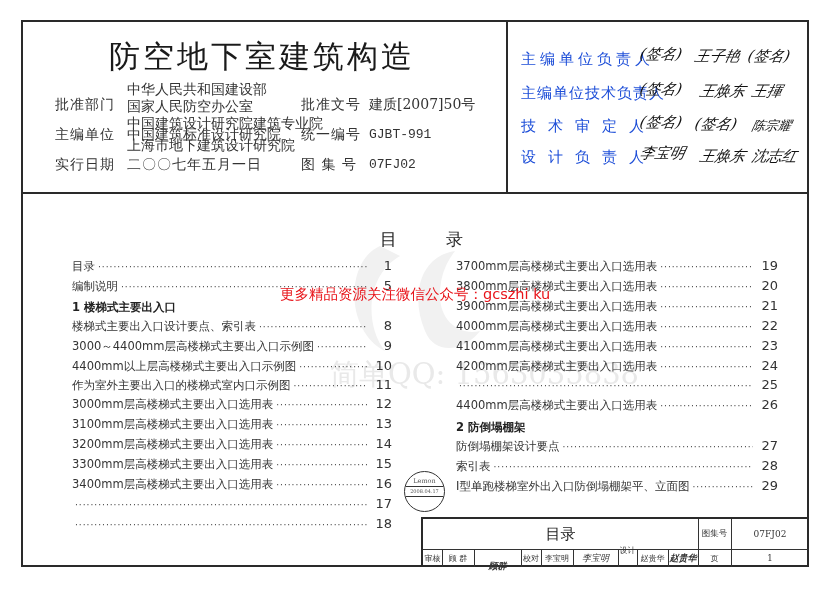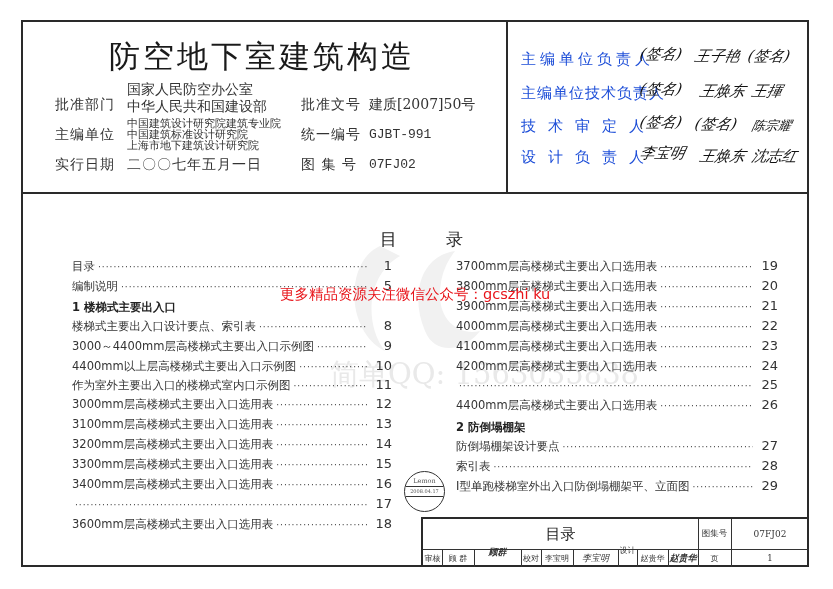--- a/index.html
+++ b/index.html
@@ -7,21 +7,21 @@
          font-family:"DejaVu Sans", sans-serif; color:#222; }
   .frame { position:absolute; left:21px; top:20px; width:788px; height:547px;
            border:2px solid #2a2a2a; box-sizing:border-box; }
   .hdr-bottom { position:absolute; left:21px; top:192px; width:788px; height:0; border-top:2px solid #2a2a2a; }
   .hdr-divider { position:absolute; left:506px; top:20px; width:0; height:173px; border-left:2px solid #2a2a2a; }
 
   .main-title { position:absolute; left:109px; top:36px; font-family:"DejaVu Serif", serif;
                 font-size:31px; letter-spacing:3px; color:#1a1a1a; }
   .lbl { position:absolute; font-family:"DejaVu Serif", serif; font-size:14px; color:#333; letter-spacing:1px; white-space:nowrap; }
   .val { position:absolute; font-family:"DejaVu Serif", serif; font-size:14px; color:#333; white-space:nowrap; }
-  .val-sm { position:absolute; font-family:"DejaVu Serif", serif; font-size:11px; color:#333; line-height:11px; white-space:nowrap; }
+  .val-sm { position:absolute; font-family:"DejaVu Serif", serif; font-size:14px; color:#333; line-height:11px; white-space:nowrap; }
   .code { font-family:"Liberation Mono", monospace; font-size:13px; }
 
   .resp { position:absolute; left:521px; font-family:"DejaVu Serif", serif; font-size:15px; color:#1d4ed8; letter-spacing:4px; white-space:nowrap; }
   .resp.tight { letter-spacing:1px; }
   .sig { position:absolute; font-family:"DejaVu Serif", serif; font-style:italic; font-size:15px; color:#111; white-space:nowrap; transform:skewX(-12deg); }
 
   .toc-title { position:absolute; top:228px; font-family:"DejaVu Sans", sans-serif; font-size:17px; color:#222; }
   .toc-row { position:absolute; display:flex; align-items:baseline; font-size:11.5px; color:#333; white-space:nowrap; height:18px; }
   .toc-row .t { flex:0 0 auto; }
   .toc-row .dots { flex:1 1 auto; overflow:hidden; color:#444; letter-spacing:1px; font-size:9px; margin:0 3px; }
@@ -46,22 +46,22 @@
 <body>
 
 <div class="frame"></div>
 <div class="hdr-bottom"></div>
 <div class="hdr-divider"></div>
 
 <div class="main-title">防空地下室建筑构造</div>
 
 <div class="lbl" style="left:55px;top:96px;">批准部门</div>
 <div class="val" style="left:127px;top:81px;line-height:17px;">
+  <div>中华人民共和国建设部</div>
   <div>国家人民防空办公室</div>
-  <div>中华人民共和国建设部</div>
 </div>
 
 <div class="lbl" style="left:55px;top:126px;">主编单位</div>
 <div class="val-sm" style="left:127px;top:118px;">
   <div>中国建筑设计研究院建筑专业院</div>
   <div>中国建筑标准设计研究院</div>
   <div>上海市地下建筑设计研究院</div>
 </div>
 
 <div class="lbl" style="left:55px;top:156px;">实行日期</div>
@@ -157,21 +157,20 @@
 <div class="toc-row" style="left:72px;top:476px;width:320px;">
   <span class="t">3400mm层高楼梯式主要出入口选用表</span>
     <span class="dots"></span>
     <span class="p">16</span>
 </div>
 <div class="toc-row" style="left:72px;top:496px;width:320px;">
     <span class="dots"></span>
     <span class="p">17</span>
 </div>
 <div class="toc-row" style="left:72px;top:516px;width:320px;">
-  <span class="t">3600mm层高楼梯式主要出入口选用表</span>
     <span class="dots"></span>
     <span class="p">18</span>
 </div>
 
 <div class="toc-row" style="left:456px;top:258px;width:322px;">
   <span class="t">3700mm层高楼梯式主要出入口选用表</span>
     <span class="dots"></span>
     <span class="p">19</span>
 </div>
 <div class="toc-row" style="left:456px;top:278px;width:322px;">
@@ -245,21 +244,21 @@
   <div class="vline" style="left:51px;top:30px;height:18px;"></div>
   <div class="vline" style="left:98px;top:30px;height:18px;"></div>
   <div class="vline" style="left:118px;top:30px;height:18px;"></div>
   <div class="vline" style="left:150px;top:30px;height:18px;"></div>
   <div class="vline" style="left:195px;top:30px;height:18px;"></div>
   <div class="vline" style="left:214px;top:30px;height:18px;"></div>
   <div class="vline" style="left:245px;top:30px;height:18px;"></div>
 
   <div class="cell" style="left:0;top:30px;width:19px;height:18px;font-size:8px;">审核</div>
   <div class="cell" style="left:19px;top:30px;width:32px;height:18px;font-size:8px;">顾 群</div>
-  <div class="cell" style="left:51px;top:16px;width:47px;height:34px;font-size:9px;font-style:italic;font-weight:bold;">顾群</div>
+  <div class="cell" style="left:51px;top:30px;width:47px;height:34px;font-size:9px;font-style:italic;font-weight:bold;">顾群</div>
   <div class="cell" style="left:98px;top:30px;width:20px;height:18px;font-size:8px;">校对</div>
   <div class="cell" style="left:118px;top:30px;width:32px;height:18px;font-size:8px;">李宝明</div>
   <div class="cell" style="left:150px;top:30px;width:45px;height:18px;font-size:9px;font-style:italic;">李宝明</div>
   <div class="cell" style="left:195px;top:22px;width:19px;height:18px;font-size:8px;">设计</div>
   <div class="cell" style="left:214px;top:30px;width:31px;height:18px;font-size:8px;">赵贵华</div>
   <div class="cell" style="left:245px;top:30px;width:30px;height:18px;font-size:9px;font-style:italic;font-weight:bold;">赵贵华</div>
   <div class="cell" style="left:275px;top:30px;width:33px;height:18px;font-size:8px;">页</div>
   <div class="cell" style="left:308px;top:30px;width:78px;height:18px;font-size:8.5px;">1</div>
 </div>
 

